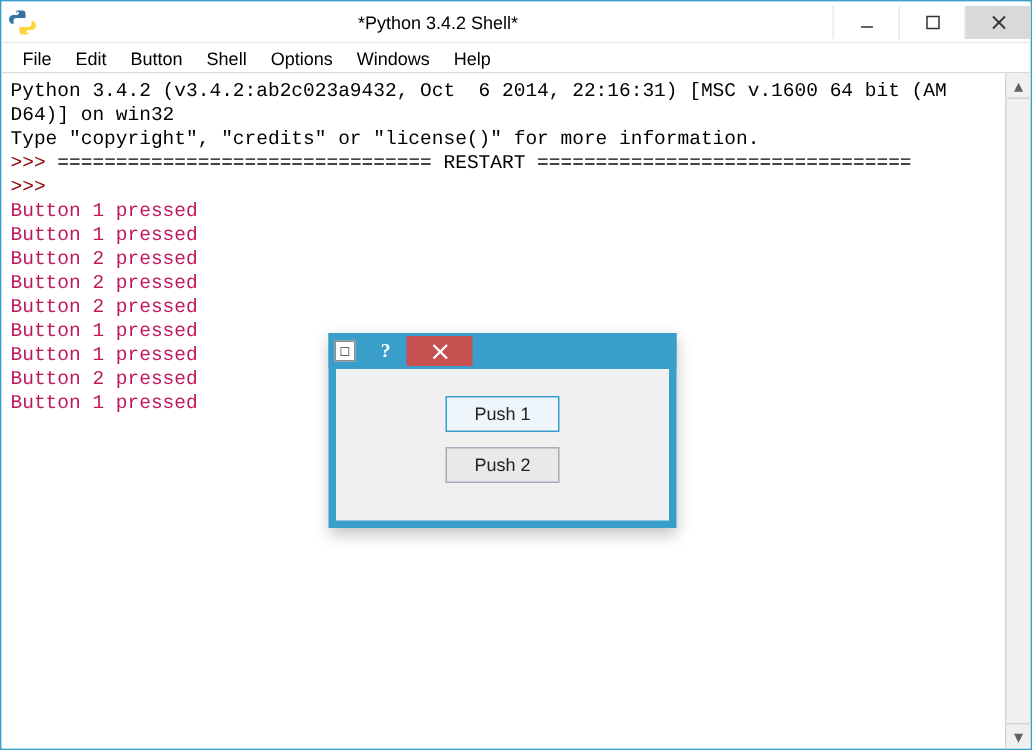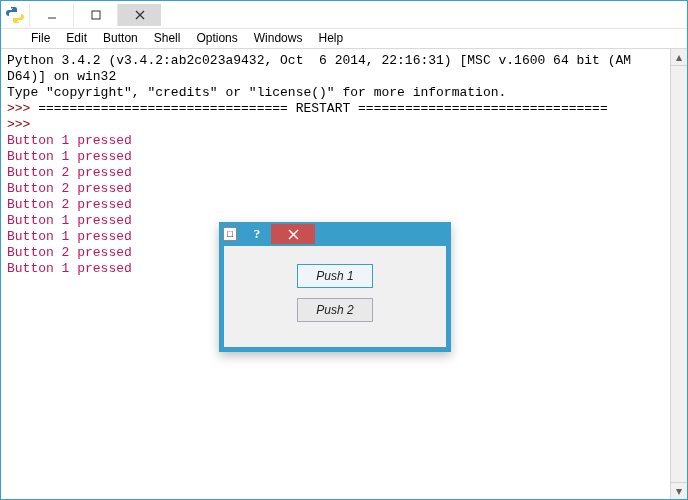--- a/index.html
+++ b/index.html
@@ -30,22 +30,22 @@
   .idle-titlebar .win-controls { display: flex; }
   .idle-titlebar .win-btn {
     width: 44px; height: 22px;
     display: flex; align-items: center; justify-content: center;
     color: #555; background: #fff; border-left: 1px solid #e8e8e8;
   }
   .idle-titlebar .win-btn.close-btn { background: #d9d9d9; }
   .idle-titlebar .win-btn svg { display: block; }
   
   .menubar {
-    height: 20px; background: #fff; display: flex; 
-    padding: 0 24px; gap: 4px; border-bottom: 1px solid #d9d9d9;
+    height: 20px; background: #fff; display: flex; align-items: center;
+    padding: 0 8px; gap: 4px; border-bottom: 1px solid #d9d9d9;
     font-size: 12px; color: #000;
   }
   .menubar span { padding: 2px 6px; }
   
   .editor-wrap {
     position: relative; height: calc(100% - 48px);
     display: flex;
   }
   .editor {
     flex: 1;
@@ -103,36 +103,37 @@
   }
   .pyqt-body {
     padding-top: 18px;
     display:flex; flex-direction: column; align-items:center; gap:10px;
   }
   .push-btn {
     width: 76px; height: 24px;
     background: #e9e9e9;
     border: 1px solid #aab;
     font-size: 12px; color:#222;
-    display:flex; align-items:center; justify-content:center;font-style:italic;
+    display:flex; align-items:center; justify-content:center;
   }
   .push-btn.active { border-color: #3a9ecb; background:#eef6fb; }
 </style>
 </head>
 <body>
 
 <div class="idle-titlebar">
   <span class="app-icon">
     <svg width="18" height="18" viewBox="0 0 18 18">
       <path d="M6 1h3a2 2 0 0 1 2 2v3H5a2 2 0 0 0-2 2v2a3 3 0 0 1 0-6h3V3H5V1z" fill="#3573a5"></path>
       <path d="M12 17H9a2 2 0 0 1-2-2v-3h6a2 2 0 0 0 2-2V8a3 3 0 0 1 0 6h-3v1h1v2z" fill="#ffd43b"></path>
       <circle cx="6" cy="2.6" r="0.7" fill="#fff"></circle>
       <circle cx="12" cy="15.4" r="0.7" fill="#fff"></circle>
     </svg>
   </span>
+  <span class="title-text">*Python 3.4.2 Shell*</span>
   <div class="win-controls">
     <div class="win-btn">
       <svg width="10" height="10">
           <line x1="1" y1="8" x2="9" y2="8" stroke="#333" stroke-width="1"></line>
         </svg>
     </div>
     <div class="win-btn">
       <svg width="10" height="10">
           <rect x="1" y="1" width="8" height="8" fill="none" stroke="#333" stroke-width="1"></rect>
         </svg>

